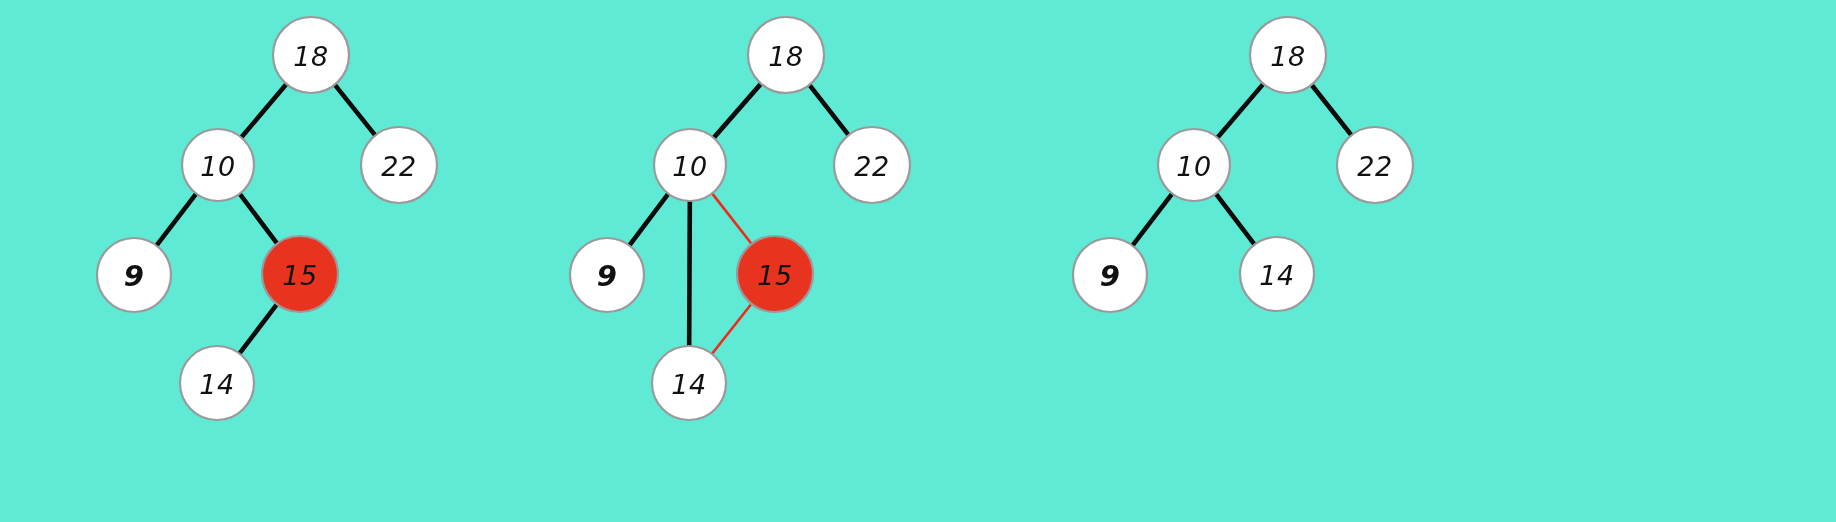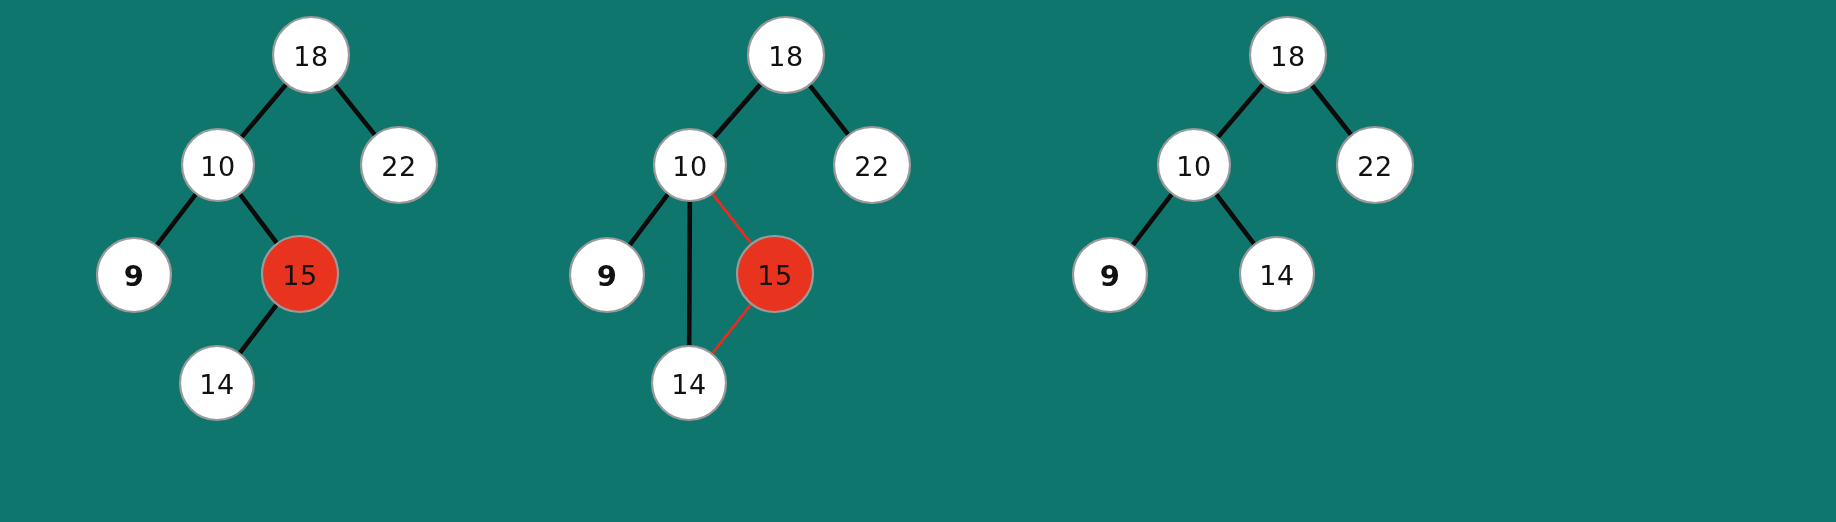--- a/index.html
+++ b/index.html
@@ -8,22 +8,23 @@
     padding: 0;
     background: #ffffff;
   }
   body {
     font-family: "DejaVu Sans", sans-serif;
   }
   #stage {
     position: relative;
     width: 1836px;
     height: 522px;
-    background: #0f766e;
+    background: #5eead4;
     overflow: hidden;
+    font-style: italic;
   }
   svg.tree-canvas {
     position: absolute;
     top: 0;
     left: 0;
     width: 1836px;
     height: 522px;
     display: block;
   }
   .node-circle {

